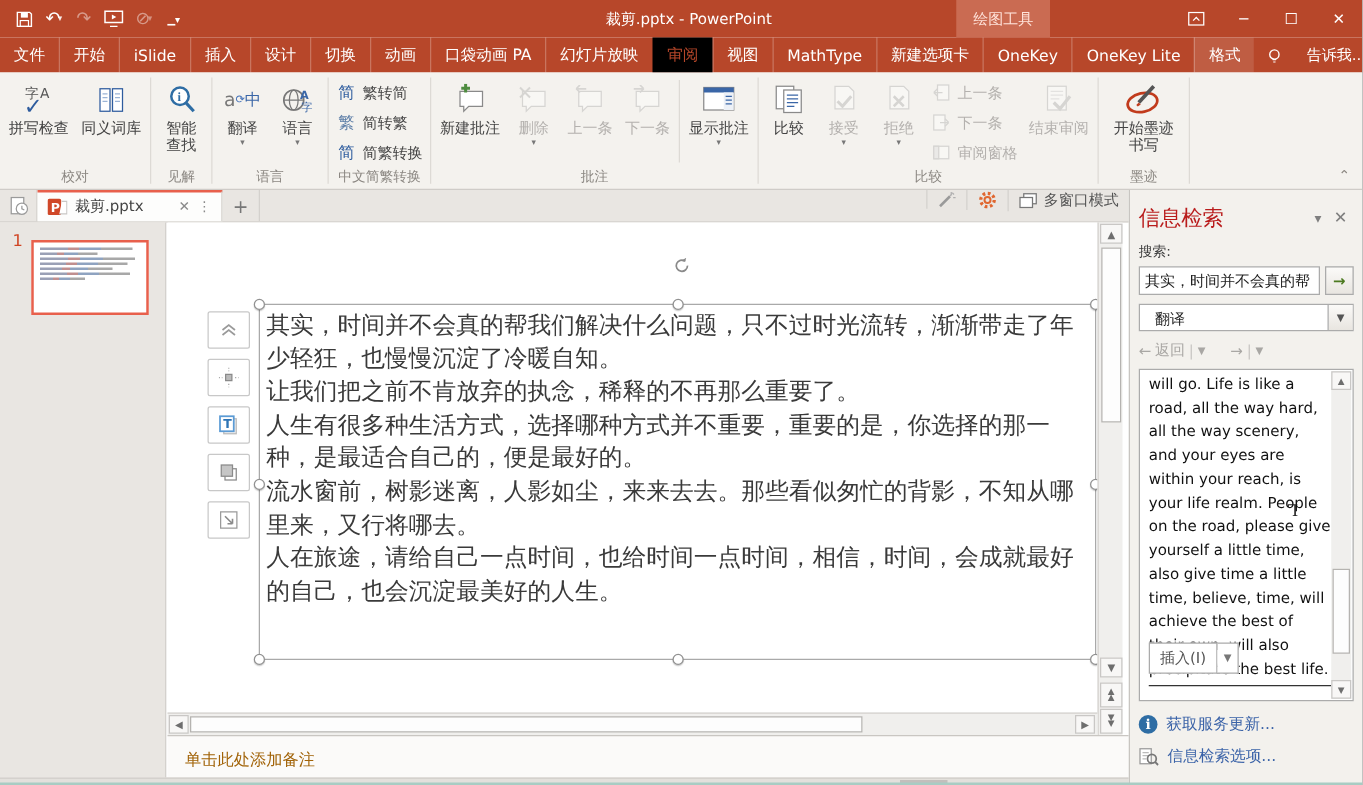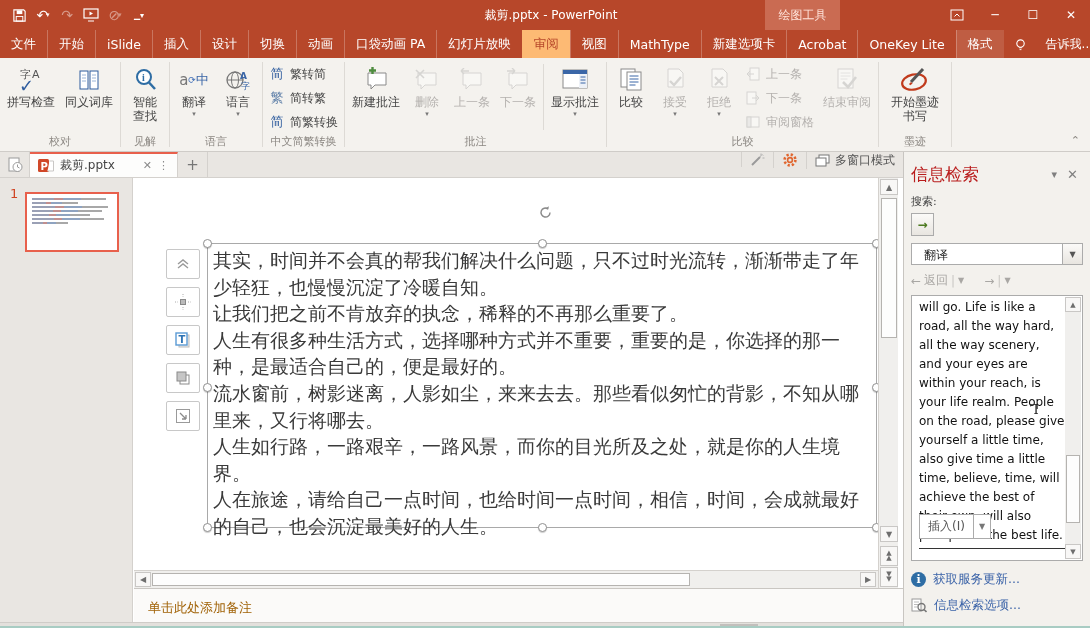--- a/index.html
+++ b/index.html
@@ -16,21 +16,21 @@
   .qat .dim { opacity:.45; }
   .qat .dd { font-size:7px; margin-left:-2px; opacity:.9; }
   .win-title { position:absolute; left:12px; right:0; top:0; height:30px; display:flex; align-items:center; justify-content:center; font-size:12px; pointer-events:none; }
   .ctx-tool { position:absolute; left:765px; top:0; width:75px; height:30px; background:#CA6B52; color:#FFE3DA; display:flex; align-items:center; justify-content:center; font-size:12px; }
   .win-controls { position:absolute; right:0; top:0; height:30px; display:flex; }
   .wc { width:38px; height:30px; display:flex; align-items:center; justify-content:center; color:#fff; font-size:12px; }
   
   .tabrow { position:absolute; left:0; top:30px; width:1090px; height:28px; background:#B7472A; display:flex; align-items:stretch; color:#fff; }
   .rtab { display:flex; align-items:center; padding:0 11px; font-size:12.5px; border-left:1px solid rgba(255,255,255,.25); white-space:nowrap; }
   .rtab:first-child { border-left:none; }
-  .rtab.active { background:#fdba74; color:#B7472A; border-left-color:transparent; }
+  .rtab.active { background:#000000; color:#B7472A; border-left-color:transparent; }
   .rtab.contextual { background:rgba(255,255,255,.12); }
   .tab-right { margin-left:auto; display:flex; align-items:stretch; }
   .tellme,.username { display:flex; align-items:center; gap:19px; padding:0 10px; font-size:12px; white-space:nowrap; }
   
   .ribbon { position:absolute; left:0; top:58px; width:1090px; height:94px; background:#F4F2EE; border-bottom:1px solid #CFCCC8; display:flex; align-items:stretch; }
   .rgroup { display:flex; flex-direction:column; padding:2px 2px 0 2px; }
   .gsep { width:1px; background:#DDDAD5; margin:4px 0; }
   .rbtns { flex:1; display:flex; align-items:stretch; }
   .glabel { height:17px; text-align:center; font-size:11px; color:#8B8782; line-height:15px; }
   .rlarge { display:flex; flex-direction:column; align-items:center; padding:5px 5px 0 5px; min-width:44px; text-align:center; }
@@ -191,21 +191,21 @@
       <div class="rtab">
         <span>视图</span>
       </div>
       <div class="rtab">
         <span>MathType</span>
       </div>
       <div class="rtab">
         <span>新建选项卡</span>
       </div>
       <div class="rtab">
-        <span>Acrobat</span>
+        <span>OneKey</span>
       </div>
       <div class="rtab">
         <span>OneKey Lite</span>
       </div>
       <div class="rtab contextual">
         <span>格式</span>
       </div>
     <div class="tab-right">
       <div class="tellme">
         <svg width="13" height="13" viewBox="0 0 14 14">
@@ -538,21 +538,20 @@
             <path d="M12 7.5a4.5 4.5 0 1 1-2-3.7" fill="none" stroke="#8a8a8a" stroke-width="1.4"></path>
             <path d="M10.5 0.8v3.4h-3.4z" fill="#8a8a8a" transform="rotate(12 9 3)"></path>
           </svg>
       </span>
     </div>
     <div class="slidetext">
       <div class="para">其实，时间并不会真的帮我们解决什么问题，只不过时光流转，渐渐带走了年少轻狂，也慢慢沉淀了冷暖自知。</div>
         <div class="para">让我们把之前不肯放弃的执念，稀释的不再那么重要了。</div>
         <div class="para">人生有很多种生活方式，选择哪种方式并不重要，重要的是，你选择的那一种，是最适合自己的，便是最好的。</div>
         <div class="para">流水窗前，树影迷离，人影如尘，来来去去。那些看似匆忙的背影，不知从哪里来，又行将哪去。</div>
-        <div class="para">人生如行路，一路艰辛，一路风景，而你的目光所及之处，就是你的人生境界。</div>
         <div class="para">人在旅途，请给自己一点时间，也给时间一点时间，相信，时间，会成就最好的自己，也会沉淀最美好的人生。</div>
     </div>
 
     <div class="floattools">
       <div class="ftb">
         <svg width="14" height="12" viewBox="0 0 14 12">
             <path d="M2 6 7 2l5 4M2 10 7 6l5 4" fill="none" stroke="#9a9a9a" stroke-width="1.4"></path>
           </svg>
       </div>
       <div class="ftb">
@@ -611,20 +610,21 @@
     </div>
 
   <div class="research">
     <div class="rs-head">
       <span class="rs-title">信息检索</span>
       <span class="rs-hbtn">▾</span>
       <span class="rs-hbtn" style="font-size:13px;">✕</span>
     </div>
     <div class="rs-label">搜索:</div>
     <div class="rs-srow">
+      <div class="rs-input">其实，时间并不会真的帮</div>
       <div class="rs-go">→</div>
     </div>
     <div class="rs-select">
       <span class="val">翻译</span>
       <span class="arr">▼</span>
     </div>
     <div class="rs-nav">
       <span>←</span>
       <span>返回</span>
       <span class="sep">|</span>

